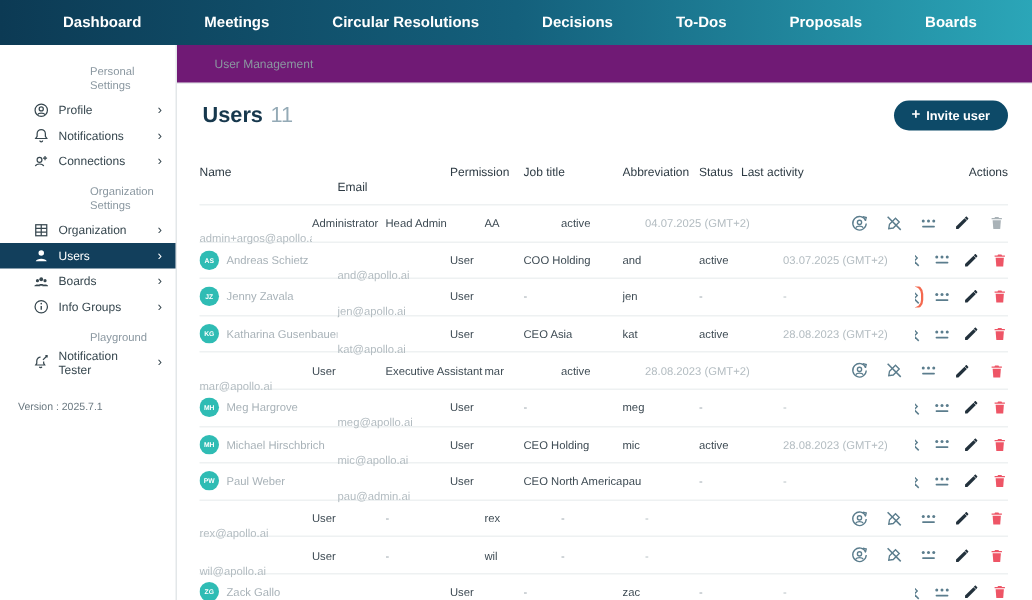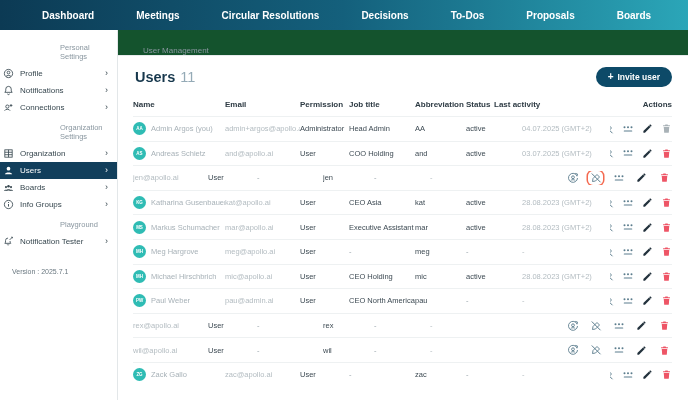--- a/index.html
+++ b/index.html
@@ -20,49 +20,49 @@
     font-size:6px; font-weight:700; display:flex; align-items:center; justify-content:center; }
   .user-meta { line-height:1.25; }
   .user-name { font-size:6.5px; font-weight:700; }
   .user-org { font-size:5.5px; opacity:.75; }
   .brand { display:flex; align-items:center; gap:3px; font-size:10.5px; font-weight:700; margin-left:4px; cursor:pointer; }
 
   
   .sidebar { position:absolute; top:30px; left:0; width:118px; height:370px; background:#fff;
     border-right:1px solid #e3e7e9; padding-top:6px; }
   .side-title { font-size:7.5px; color:#8a97a0; padding:7px 0 4px 12px;margin-left:48px; }
-  .side-item { display:flex; align-items:center; height:17px; padding:0 9px 0 3px;
+  .side-item { display:flex; align-items:center; height:17px; padding:0 9px 0 22px;
     color:#37474f; font-size:8px; gap:6px; cursor:pointer; }
   .side-item .s-ic { width:11px; height:11px; display:flex; align-items:center; justify-content:center; flex:none; }
   .side-item .chev { margin-left:auto; font-size:9px; line-height:1; }
   .side-item.selected { background:#123f5c; color:#fff; }
   .version { font-size:7px; color:#6a7880; padding:18px 0 0 12px; }
 
   
   .breadcrumb-bar { position:absolute; top:30px; left:118px; width:570px; height:26px;
-    border-bottom:1px solid #e8ebed; display:flex; align-items:flex-end; padding-left:25px;
-    font-size:8px; color:#8a97a0; background:#14532d; }
+    border-bottom:1px solid #e8ebed; display:flex; align-items:center; padding-left:25px;
+    font-size:8px; color:#8a97a0; background:#701a75; }
   .breadcrumb-bar span { cursor:pointer; }
 
   
   .main { position:absolute; top:56px; left:118px; width:570px; height:344px; }
   .main-header { display:flex; align-items:center; margin:11px 16px 4px 17px; }
   .title { font-size:14.5px; font-weight:700; color:#17384d; }
   .count { font-size:14.5px; color:#94aab6; margin-left:5px; }
   .invite-btn { margin-left:auto; background:#0d4a68; color:#fff; border:none; border-radius:13px;
     font-size:8.5px; font-weight:600; padding:5px 12px; display:flex; gap:4px; align-items:center;
     cursor:pointer; font-family:inherit; }
   .invite-btn .plus { font-size:10px; line-height:1; }
 
   
   .table { margin:0 16px 0 15px; }
-  .thead { display:flex; align-items:center; font-size:8px; font-weight:700; color:#2e3b44;
+  .thead { display:flex; align-items:center; font-size:8px; font-weight:400; color:#2e3b44;
     padding:9px 0 7px 0; }
   .th,.td { white-space:nowrap; overflow:hidden; }
-  .w-name{width:92px;} .w-email{width:75px;} .w-perm{width:49px;} .w-job{width:66px;}
+  .w-name{width:92px;} .w-email{width:75px;margin-top:20px;} .w-perm{width:49px;} .w-job{width:66px;}
   .w-abbr{width:51px;} .w-status{width:28px;} .w-last{width:88px;}
   .w-actions{flex:1; text-align:right;}
   .row { display:flex; align-items:center; height:24.6px; border-top:1px solid #eef1f2; font-size:7.5px; }
   .name-cell { display:flex; align-items:center; gap:5px; color:#a8b2b8; }
   .avatar { width:13px; height:13px; border-radius:50%; background:#2fbcb4; color:#fff;
     font-size:4.5px; font-weight:700; display:flex; align-items:center; justify-content:center; flex:none; }
   .email { color:#b3bcc1; }
   .dark { color:#3d4a53; }
   .muted { color:#b3bcc1;margin-left:28px; }
   .muted-dash { color:#9aa5ac; }
@@ -245,24 +245,20 @@
           <span class="th w-email">Email</span>
           <span class="th w-perm">Permission</span>
           <span class="th w-job">Job title</span>
           <span class="th w-abbr">Abbreviation</span>
           <span class="th w-status">Status</span>
           <span class="th w-last">Last activity</span>
           <span class="th w-actions">Actions</span>
         </div>
       <div>
           <div class="row">
-            <div class="td w-name name-cell">
-              <span class="avatar">AA</span>
-              <span>Admin Argos (you)</span>
-            </div>
             <div class="td w-email email">admin+argos@apollo.ai</div>
             <div class="td w-perm dark">Administrator</div>
             <div class="td w-job dark">Head Admin</div>
             <div class="td w-abbr dark">AA</div>
             <div class="td w-status dark">active</div>
             <div class="td w-last muted">04.07.2025 (GMT+2)</div>
             <div class="td w-actions actions">
               <span class="action-btn c-slate">
                 <span style="display:flex">
                   <svg width="12" height="12" viewBox="0 0 24 24" fill="none" stroke="currentColor" stroke-width="1.8">
@@ -361,20 +357,24 @@
                 <span style="display:flex">
                   <svg width="11" height="11" viewBox="0 0 24 24" fill="currentColor">
                     <path d="M9.5 3.5h5l.8 1.5h4.2v2H4.5V5h4.2z"></path>
                     <path d="M6 8.5h12l-1 12.5H7z"></path>
                   </svg>
                 </span>
               </span>
             </div>
           </div>
           <div class="row">
+            <div class="td w-name name-cell">
+              <span class="avatar">JZ</span>
+              <span>Jenny Zavala</span>
+            </div>
             <div class="td w-email email">jen@apollo.ai</div>
             <div class="td w-perm dark">User</div>
             <div class="td w-job muted-dash">-</div>
             <div class="td w-abbr dark">jen</div>
             <div class="td w-status muted-dash">-</div>
             <div class="td w-last muted">-</div>
             <div class="td w-actions actions">
               <span class="action-btn c-slate">
                 <span style="display:flex">
                   <svg width="12" height="12" viewBox="0 0 24 24" fill="none" stroke="currentColor" stroke-width="1.8">
@@ -473,24 +473,20 @@
                 <span style="display:flex">
                   <svg width="11" height="11" viewBox="0 0 24 24" fill="currentColor">
                     <path d="M9.5 3.5h5l.8 1.5h4.2v2H4.5V5h4.2z"></path>
                     <path d="M6 8.5h12l-1 12.5H7z"></path>
                   </svg>
                 </span>
               </span>
             </div>
           </div>
           <div class="row">
-            <div class="td w-name name-cell">
-              <span class="avatar">MS</span>
-              <span>Markus Schumacher</span>
-            </div>
             <div class="td w-email email">mar@apollo.ai</div>
             <div class="td w-perm dark">User</div>
             <div class="td w-job dark">Executive Assistant</div>
             <div class="td w-abbr dark">mar</div>
             <div class="td w-status dark">active</div>
             <div class="td w-last muted">28.08.2023 (GMT+2)</div>
             <div class="td w-actions actions">
               <span class="action-btn c-slate">
                 <span style="display:flex">
                   <svg width="12" height="12" viewBox="0 0 24 24" fill="none" stroke="currentColor" stroke-width="1.8">

